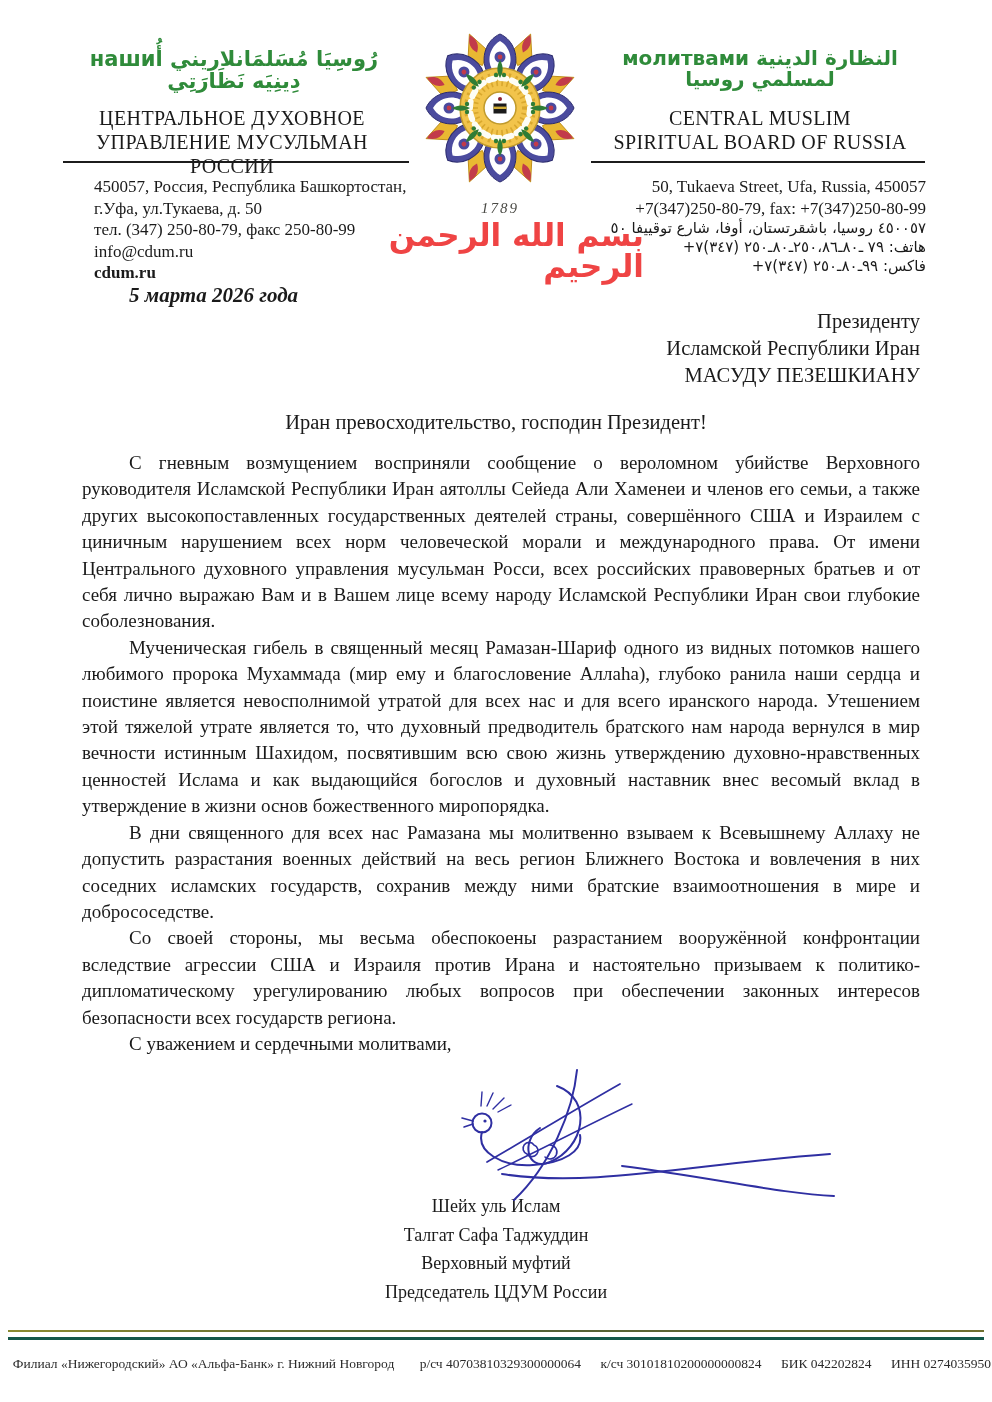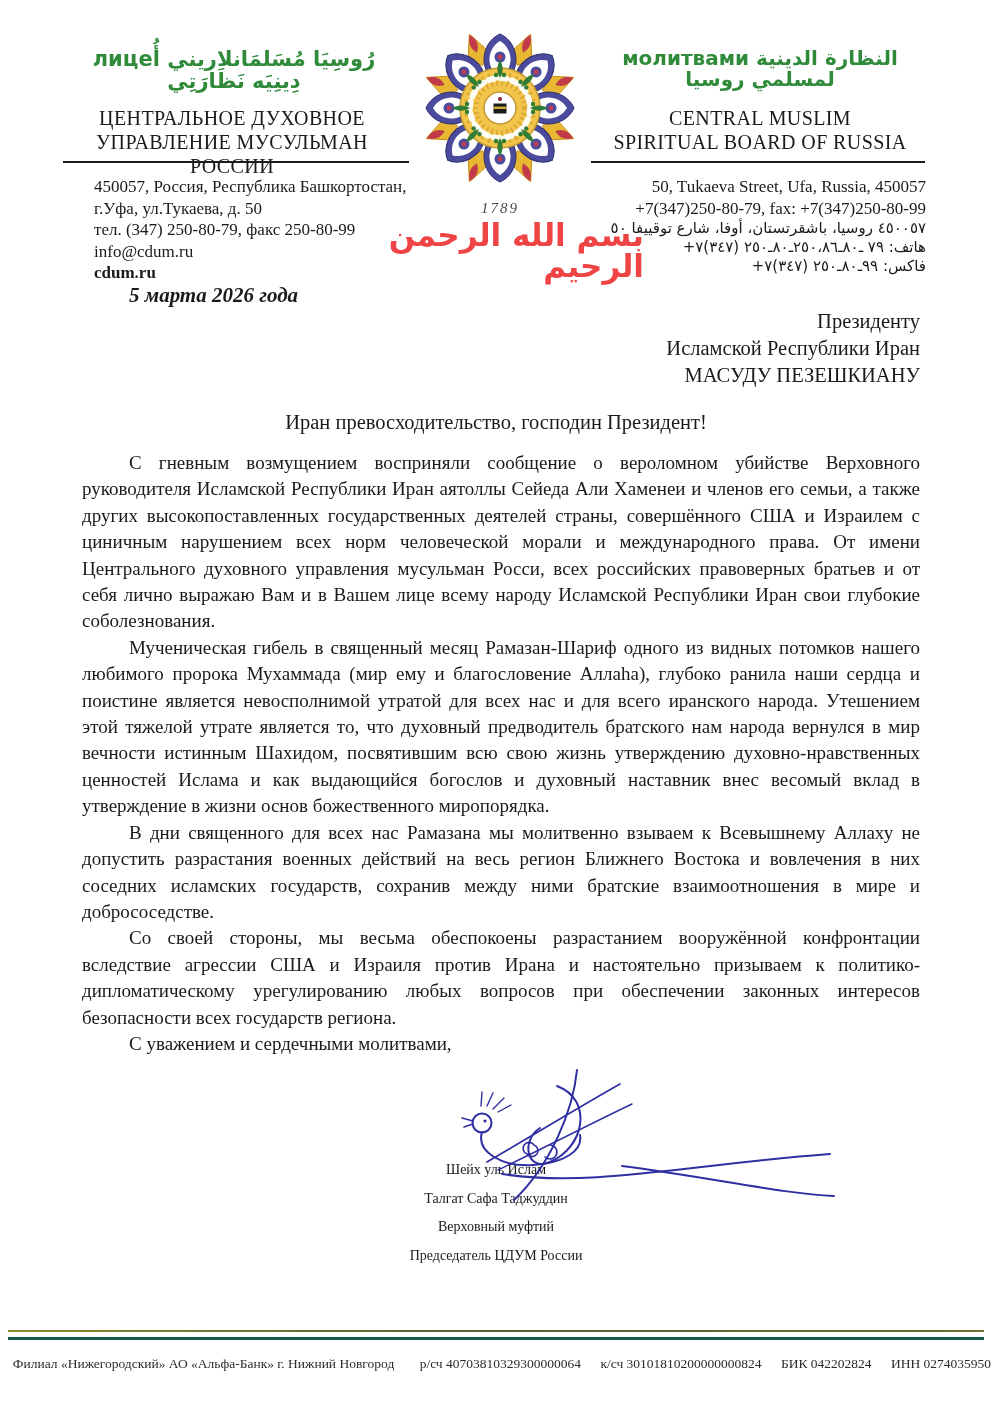--- a/index.html
+++ b/index.html
@@ -29,37 +29,37 @@
   .addr-left .site { font-weight:bold; }
   .addr-right { right:66px; top:176px; text-align:right; }
   .addr-right .ar { font-family:"DejaVu Sans",sans-serif; font-size:15px; line-height:19px; direction:rtl; }
   .date { position:absolute; left:129px; top:283px; font-weight:bold; font-style:italic; font-size:21px; }
   .recipient { position:absolute; right:72px; top:308px; text-align:right; font-size:20.5px; line-height:27px; }
   .salutation { position:absolute; left:0; top:411px; width:100%; text-align:center; font-size:20.5px; }
   .body { position:absolute; left:82px; top:450px; width:838px;
           font-size:19px; line-height:26.4px; text-align:justify; }
   .body p { text-indent:47px; margin:0; }
   .signature { position:absolute; left:432px; top:1066px; z-index:3; }
-  .signoff { position:absolute; left:0; top:1156px; width:100%; text-align:center;
-             font-size:14px; line-height:28.5px; }
+  .signoff { position:absolute; left:0; top:1192px; width:100%; text-align:center;
+             font-size:18px; line-height:28.5px; }
   .rule { position:absolute; left:8px; right:8px; }
   .rule1 { top:1330px; height:2px; background:linear-gradient(90deg,#8a8a30,#4f5f35,#6f6f2f); }
   .rule2 { top:1337px; height:3px; background:#14584a; }
   .footer { position:absolute; left:0; top:1356px; width:100%; text-align:center;
             font-size:13.5px; color:#2b2b2b;padding-left:12px; }
   .footer span { display:inline-block; }
   .footer .gap-lg { margin-right:22px; }
   .footer .gap-md { margin-right:16px; }
 </style>
 </head>
 <body>
 
 <div class="page">
 
-  <div class="callig callig-left" dir="rtl">رُوسِيَا مُسَلمَانلاريني أُлице دِينِيَه نَظَارَتِي</div>
+  <div class="callig callig-left" dir="rtl">رُوسِيَا مُسَلمَانلاريني أُнаши دِينِيَه نَظَارَتِي</div>
   <div class="callig callig-right" dir="rtl">النظارة الدينية молитвами لمسلمي روسيا</div>
 
   <div class="org org-left">
     <div>ЦЕНТРАЛЬНОЕ ДУХОВНОЕ</div>
     <div>УПРАВЛЕНИЕ МУСУЛЬМАН РОССИИ</div>
   </div>
   <div class="org org-right">
     <div>CENTRAL MUSLIM</div>
     <div>SPIRITUAL BOARD OF RUSSIA</div>
   </div>

